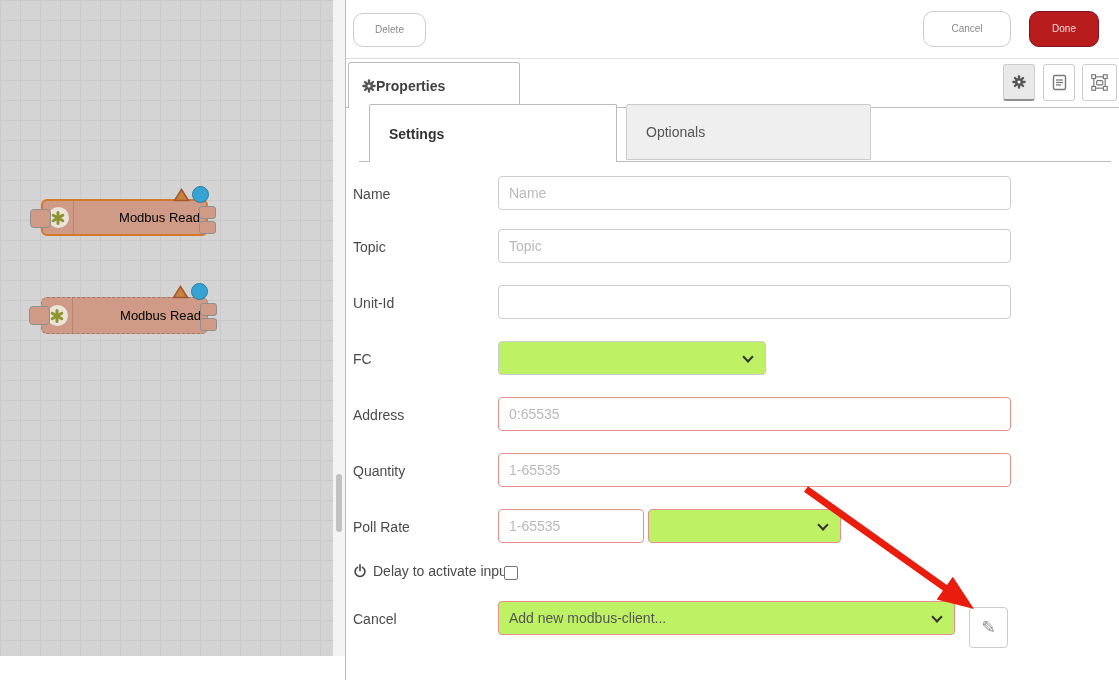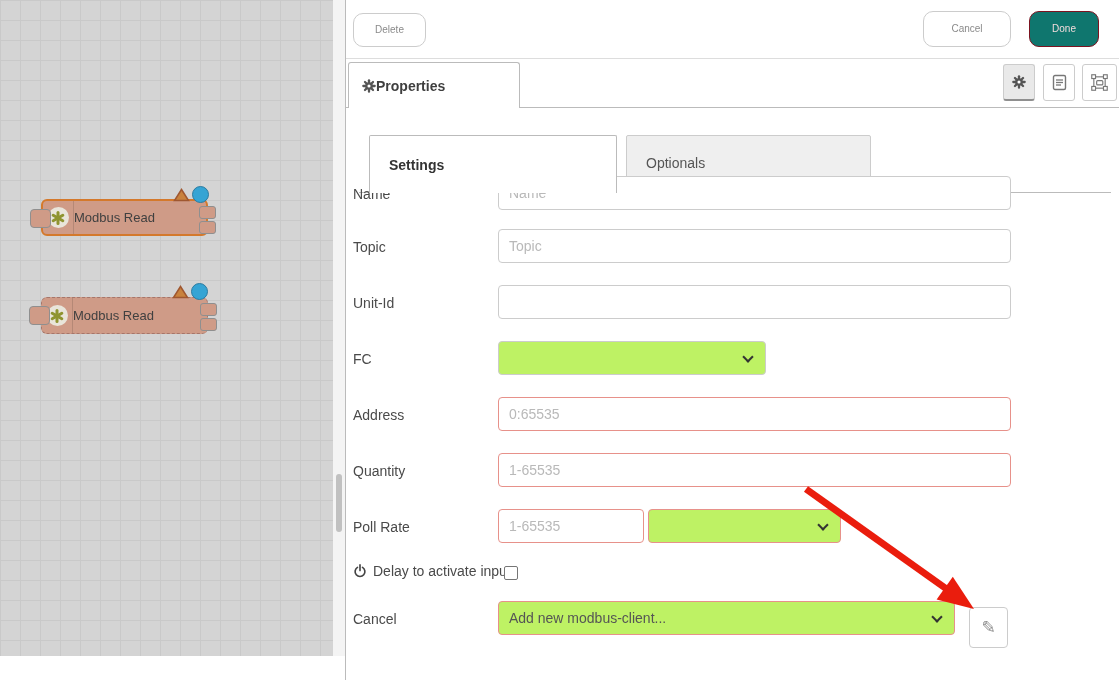--- a/index.html
+++ b/index.html
@@ -17,54 +17,54 @@
   #scrollthumb { position:absolute; left:3px; top:474px; width:6px; height:58px; background:#c1c1c1; border-radius:3px; }
 
   .node { position:absolute; width:167px; height:37px; background:#cf9b87; border-radius:6px; }
   .node.selected { border:2.5px solid #d4792c; }
   .node.plain    { border:1.5px dashed #a6766a; }
   .node-inner { position:absolute; inset:0; display:flex; align-items:center; }
   .node-iconbox { width:31px; height:100%; border-right:1px solid rgba(0,0,0,0.12);
     display:flex; align-items:center; justify-content:center; flex:0 0 31px; }
   .node-iconcircle { width:21px; height:21px; border-radius:50%; background:#e9e5da;
     display:flex; align-items:center; justify-content:center; }
-  .node-label { flex:1; text-align:left; font-size:13px; color:#404040; padding-right:6px; }
+  .node-label { flex:1; text-align:right; font-size:13px; color:#000000; padding-right:6px; }
   .port { position:absolute; background:#cf9b87; border:1.5px solid #8f8f8f; border-radius:4px; }
   .port-in  { width:21px; height:19px; left:-13px; top:8px; }
   .port-out1 { width:17px; height:13px; right:-10px; top:5px;  border-radius:3px; }
   .port-out2 { width:17px; height:13px; right:-10px; top:20px; border-radius:3px; }
   .badge-tri { position:absolute; left:130px; top:-13px; width:17px; height:14px; }
   .badge-dot { position:absolute; left:149px; top:-15px; width:17px; height:17px;
     border-radius:50%; background:#35a4d4; border:1.5px solid #2b7ba0; }
 
   
   #panel { position:absolute; left:345px; top:0; width:774px; height:680px;
     background:#fff; border-left:1px solid #bbb; }
   .btn { position:absolute; background:#fff; border:1px solid #ccc; border-radius:10px;
     color:#8a8a8a; font-size:10px; text-align:center; cursor:pointer; }
   #btn-delete { left:7px;  top:13px; width:73px; height:34px; line-height:32px; }
   #btn-cancel { left:577px; top:11px; width:88px; height:36px; line-height:34px; }
   #btn-done   { left:683px; top:11px; width:70px; height:36px; line-height:34px;
-    background:#0f766e; border-color:#7d1320; color:#f2dcdc; }
+    background:#b91c1c; border-color:#7d1320; color:#f2dcdc; }
   #header-divider { position:absolute; left:0; top:58px; width:774px; height:1px; background:#ddd; }
 
   #props-row { position:absolute; left:0; top:59px; width:774px; height:49px; }
   #props-row .rowline { position:absolute; left:0; bottom:0; width:774px; height:1px; background:#bbb; }
   #props-tab { position:absolute; left:2px; top:3px; width:172px; height:46px; background:#fff;
     border:1px solid #bbb; border-bottom:none; border-radius:3px 3px 0 0; z-index:2;
     display:flex; align-items:center; padding-left:13px;
     font-weight:bold; font-size:14px; color:#3f3f3f; }
   .mini-btn { position:absolute; top:5px; width:32px; height:37px; background:#fff;
     border:1px solid #ccc; border-radius:3px; display:flex; align-items:center;
     justify-content:center; cursor:pointer; z-index:2; }
   #mini-gear { left:657px; background:#e9e9e9; border-bottom:2px solid #8f8f8f; }
   #mini-doc  { left:697px; }
   #mini-frame{ left:736px; width:35px; }
 
-  #tabs-row { position:absolute; left:0; top:134px; width:774px; height:59px; }
+  #tabs-row { position:absolute; left:0; top:103px; width:774px; height:59px; }
   #tabs-row .rowline { position:absolute; left:13px; right:9px; bottom:0; height:1px; background:#bbb; }
   .edit-tab { position:absolute; top:1px; height:56px; font-size:14px; display:flex;
     align-items:center; padding-left:19px; cursor:pointer; border-radius:2px 2px 0 0; }
   #tab-settings  { left:23px;  width:248px; height:58px; background:#fff; border:1px solid #bbb;
     border-bottom:none; font-weight:bold; color:#333; z-index:2; }
   #tab-optionals { left:280px; width:245px; background:#efefef; border:1px solid #ccc;
     color:#555;text-align:center; }
 
   .form-label { position:absolute; left:7px; width:140px; font-size:14px; color:#4a4a4a; }
   .t-input { position:absolute; height:34px; border:1px solid #ccc; border-radius:4px;

